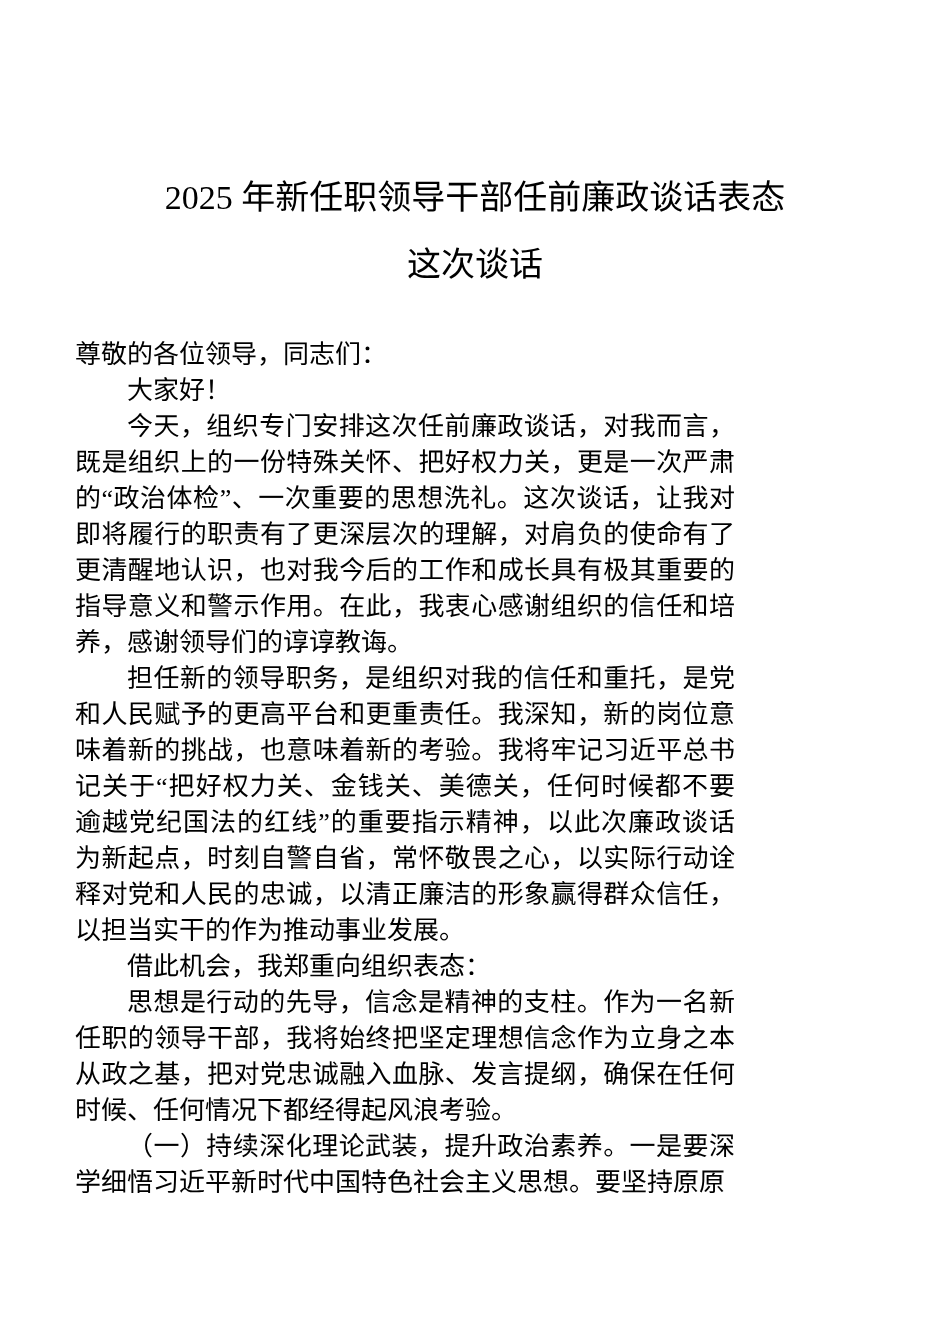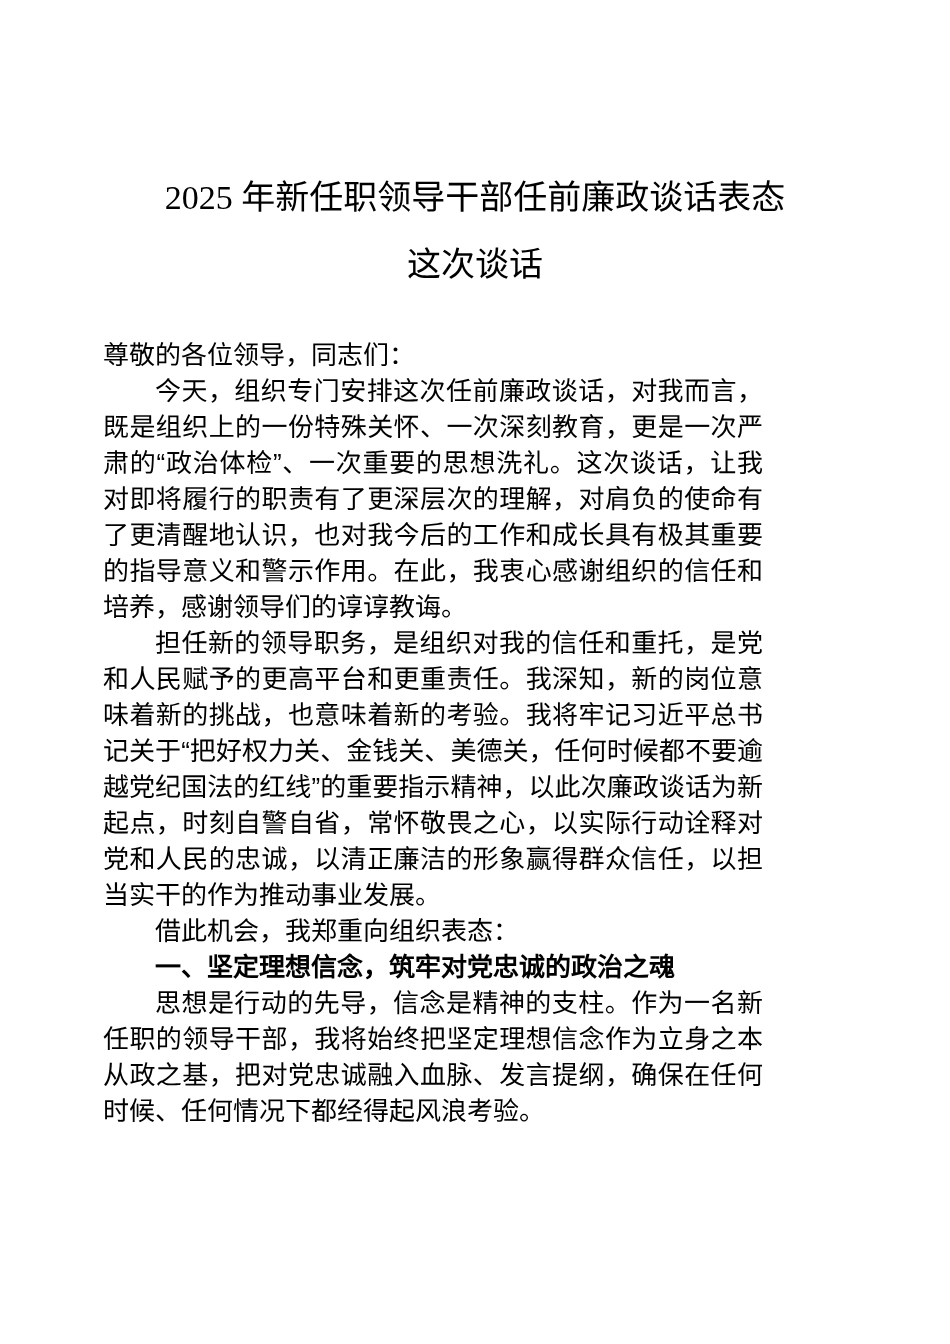--- a/index.html
+++ b/index.html
@@ -23,23 +23,23 @@
     font-size: 34px;
     line-height: 67px;
     font-weight: 400;
     color: #000000;
   }
   .doc-title .title-line {
     display: block;
   }
   .doc-body {
     margin-top: 39px;
-    margin-left: 103px;
+    margin-left: 75px;
     width: 660px;
-    font-family: Liberation Sans, sans-serif;
+    font-family: Liberation Serif, serif;
     font-size: 26px;
     line-height: 36px;
     text-align: justify;
     text-justify: inter-character;
     color: #000000;
   }
   .doc-body p.para {
     margin: 0;
     padding: 0;
   }
@@ -53,19 +53,20 @@
 </head>
 <body>
 
 <div class="page">
   <div class="doc-title">
     <span class="title-line">2025 年新任职领导干部任前廉政谈话表态</span>
     <span class="title-line">这次谈话</span>
   </div>
   <div class="doc-body">
       <p class="para">尊敬的各位领导，同志们：</p>
-      <p class="para indent">今天，组织专门安排这次任前廉政谈话，对我而言，既是组织上的一份特殊关怀、一次深刻教育，更是一次严肃的“政治体检”、一次重要的思想洗礼。这次谈话，让我对即将履行的职责有了更深层次的理解，对肩负的使命有了更清醒地认识，也对我今后的工作和成长具有极其重要的指导意义和警示作用。在此，我衷心感谢组织的信任和培养，感谢领导们的谆谆教诲。</p>
+      <p class="para indent">大家好！</p>
+      <p class="para indent">今天，组织专门安排这次任前廉政谈话，对我而言，既是组织上的一份特殊关怀、把好权力关，更是一次严肃的“政治体检”、一次重要的思想洗礼。这次谈话，让我对即将履行的职责有了更深层次的理解，对肩负的使命有了更清醒地认识，也对我今后的工作和成长具有极其重要的指导意义和警示作用。在此，我衷心感谢组织的信任和培养，感谢领导们的谆谆教诲。</p>
       <p class="para indent">担任新的领导职务，是组织对我的信任和重托，是党和人民赋予的更高平台和更重责任。我深知，新的岗位意味着新的挑战，也意味着新的考验。我将牢记习近平总书记关于“把好权力关、金钱关、美德关，任何时候都不要逾越党纪国法的红线”的重要指示精神，以此次廉政谈话为新起点，时刻自警自省，常怀敬畏之心，以实际行动诠释对党和人民的忠诚，以清正廉洁的形象赢得群众信任，以担当实干的作为推动事业发展。</p>
       <p class="para indent">借此机会，我郑重向组织表态：</p>
-      <p class="para indent bold">一、坚定理想信念，筑牢对党忠诚的政治之魂</p>
       <p class="para indent">思想是行动的先导，信念是精神的支柱。作为一名新任职的领导干部，我将始终把坚定理想信念作为立身之本从政之基，把对党忠诚融入血脉、发言提纲，确保在任何时候、任何情况下都经得起风浪考验。</p>
+      <p class="para indent">（一）持续深化理论武装，提升政治素养。一是要深学细悟习近平新时代中国特色社会主义思想。要坚持原原</p>
     </div>
 </div>
 
 </body></html>

